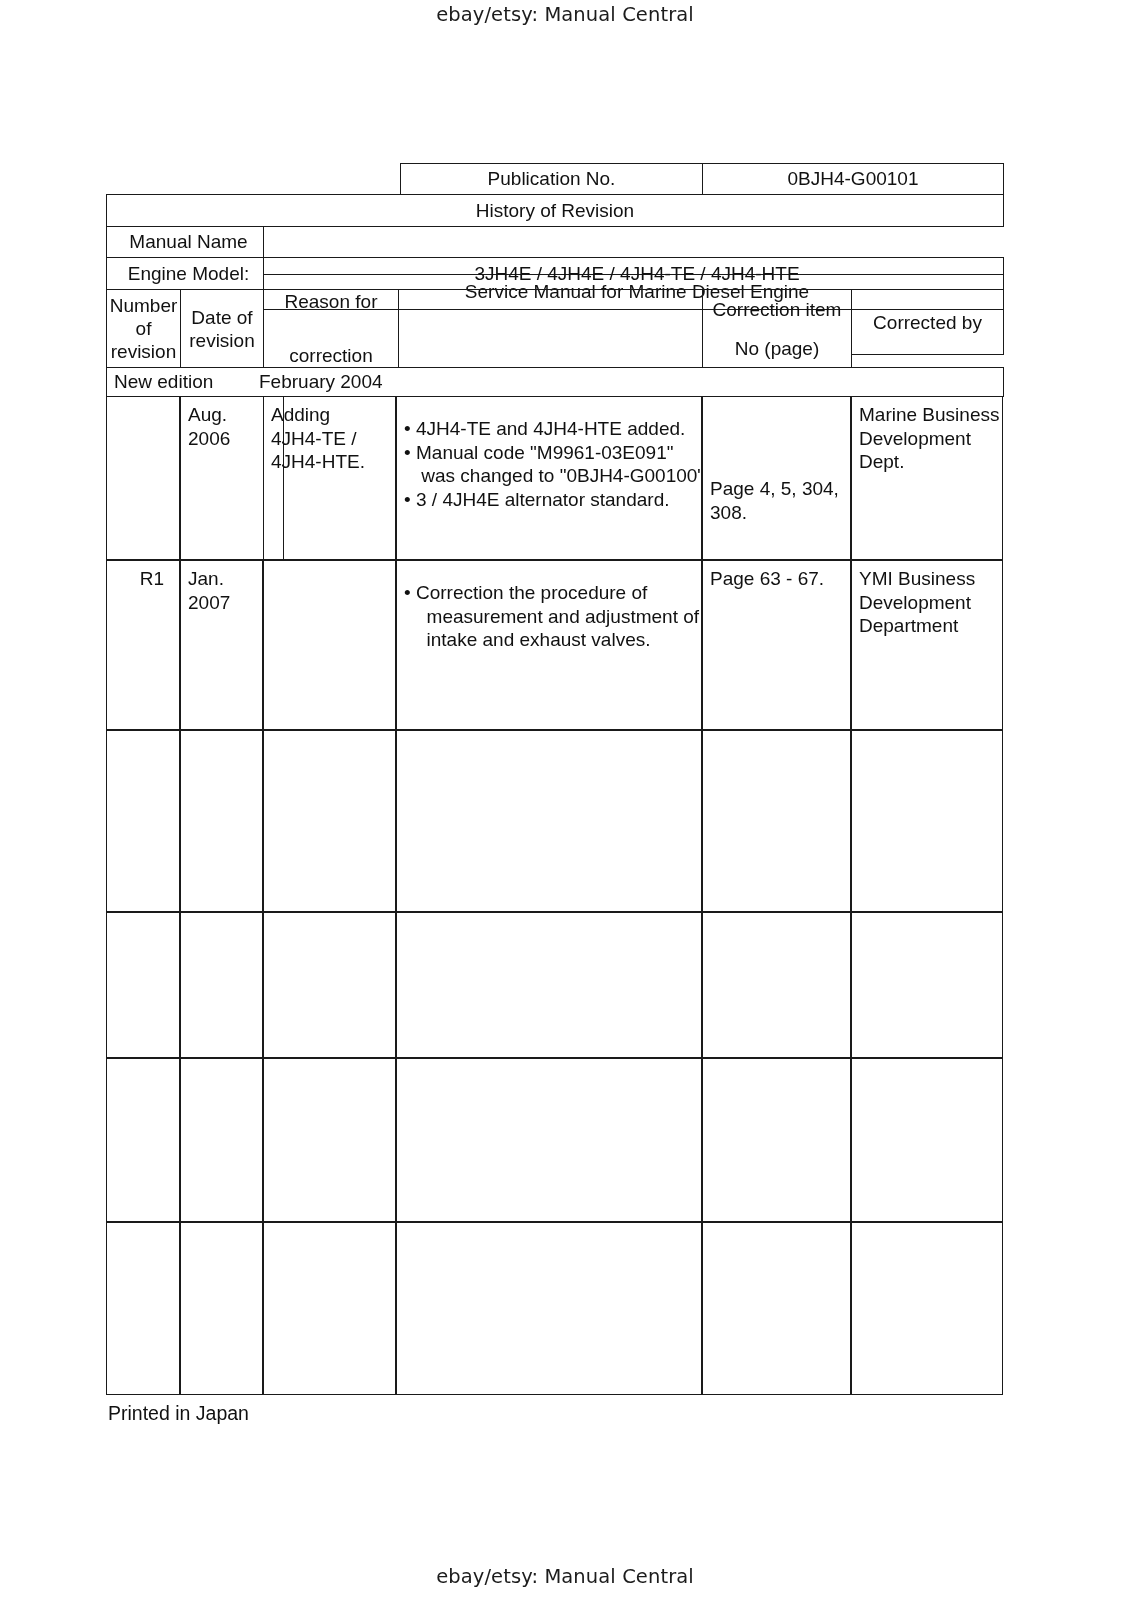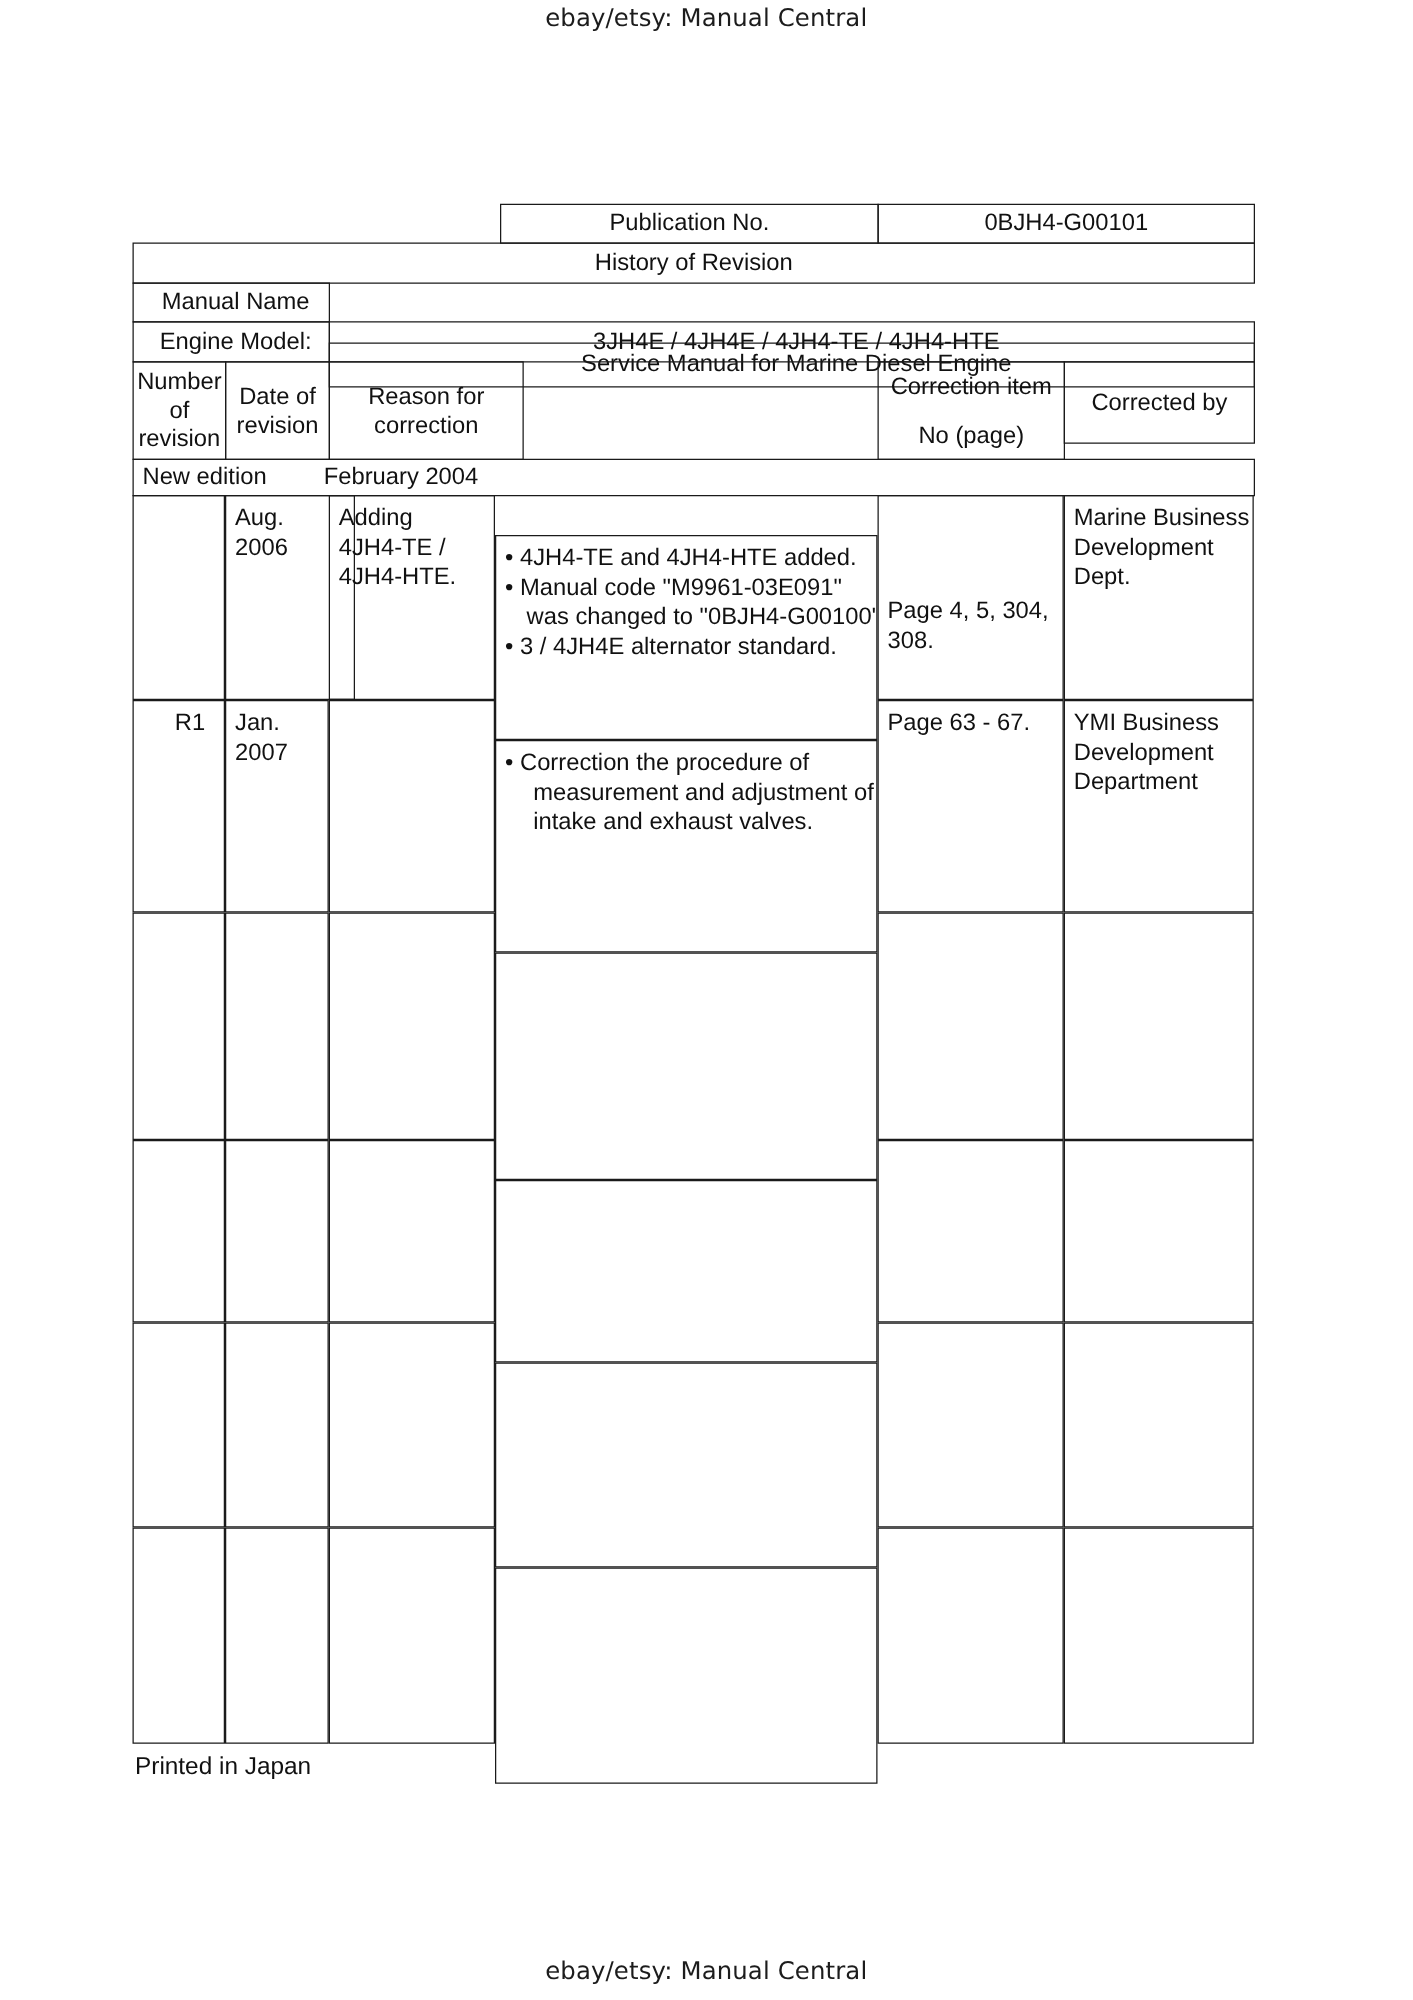--- a/index.html
+++ b/index.html
@@ -58,23 +58,22 @@
   .hdr-multi {
     display: flex;
     flex-direction: column;
     align-items: center;
     justify-content: center;
     text-align: center;
     line-height: 23px;
   }
 
   .bullets {
-    padding-top: 6px;
+    padding-top: 20px;
     padding-left: 7px;
-    margin-top: 32px;
   }
   .bullet-line {
     display: block;
     position: relative;
     padding-left: 12px;
     white-space: pre;
   }
   .bullet-line.has-dot::before {
     content: "\2022";
     position: absolute;
@@ -124,21 +123,21 @@
 
   <div class="cell bd hdr-multi" style="left:106px; top:289px; width:75px; height:79px;">
     <span>Number</span>
     <span>of</span>
     <span>revision</span>
   </div>
   <div class="cell bd hdr-multi" style="left:180px; top:289px; width:84px; height:79px;text-align:center;">
     <span>Date of</span>
     <span>revision</span>
   </div>
-  <div class="cell bd hdr-multi" style="left:263px; top:289px; width:156px; height:79px;">
+  <div class="cell bd hdr-multi" style="left:263px; top:289px; width:136px; height:79px;justify-content:space-between;">
     <span>Reason for</span>
     <span>correction</span>
   </div>
   <div class="cell bd hdr-multi" style="left:702px; top:289px; width:150px; height:79px;gap:16px;">
     <span>Correction item</span>
     <span>No (page)</span>
   </div>
   <div class="cell bd hdr-multi" style="left:851px; top:289px; width:153px; height:66px;align-items:center;">
     <span>Corrected by</span>
   </div>

